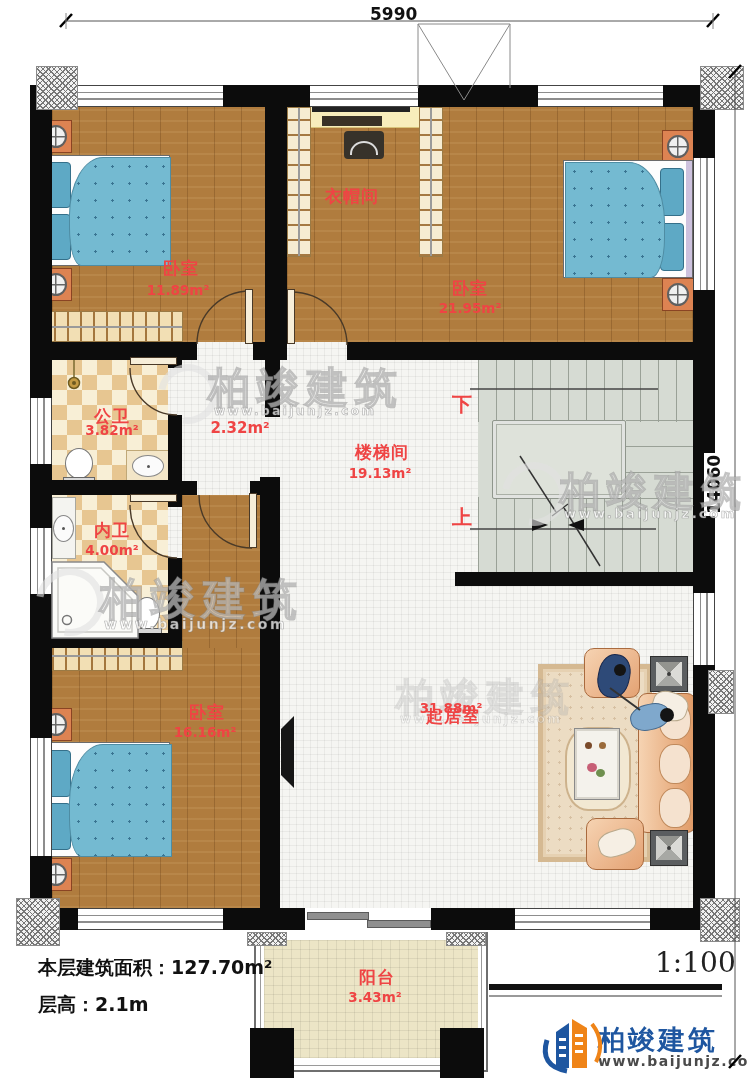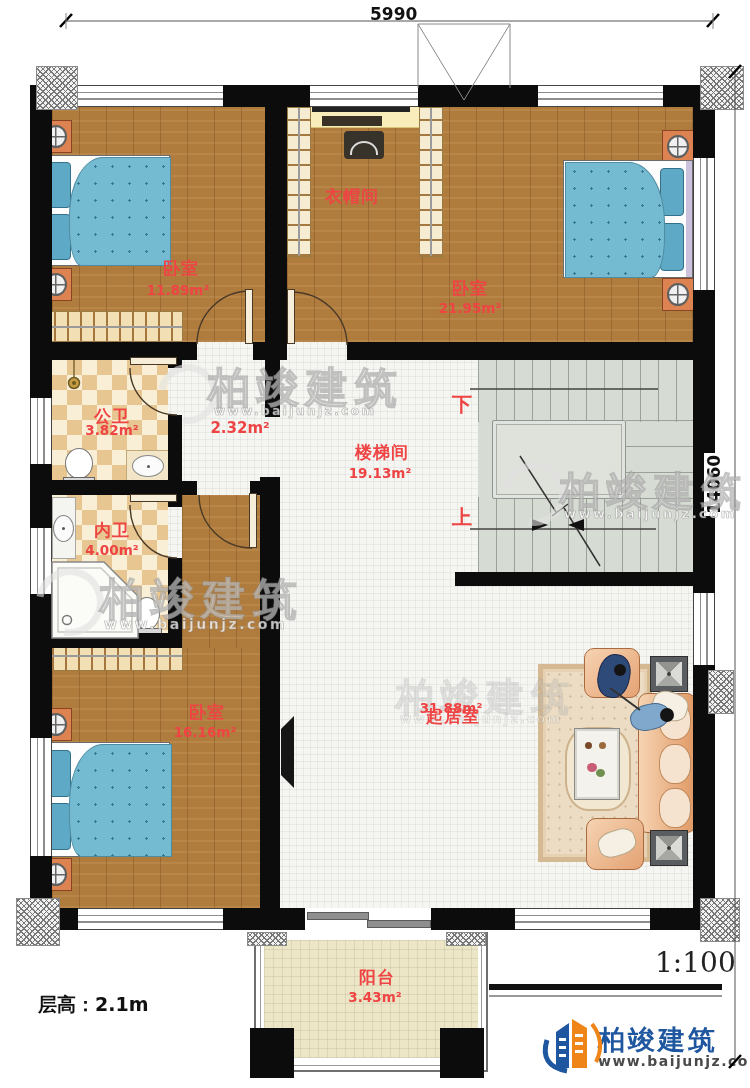--- a/index.html
+++ b/index.html
@@ -383,20 +383,21 @@
 
   <div class="rname" style="left:453px;top:716px;">起居室</div>
   <div class="rarea" style="left:451px;top:708px;">31.88m²</div>
 
   <div class="rname" style="left:377px;top:977px;">阳台</div>
   <div class="rarea" style="left:375px;top:997px;">3.43m²</div>
 
   <div class="udlbl" style="left:462px;top:404px;">下</div>
   <div class="udlbl" style="left:462px;top:517px;">上</div>
 
+  <div class="footer-line" style="left:38px;top:955px;">本层建筑面积：127.70m²</div>
   <div class="footer-line" style="left:38px;top:992px;">层高：2.1m</div>
 
   <div class="tb-scale" style="left:655px;top:946px;">1:100</div>
   <div class="tb-rule1" style="left:489px;top:984px;width:233px;height:6px;"></div>
   <div class="tb-rule2" style="left:489px;top:995px;width:233px;height:1.5px;"></div>
 
   <div class="brand-name" style="left:598px;top:1022px;">柏竣建筑</div>
   <div class="brand-url" style="left:598px;top:1053px;">www.baijunjz.com</div>
 
 </div>

